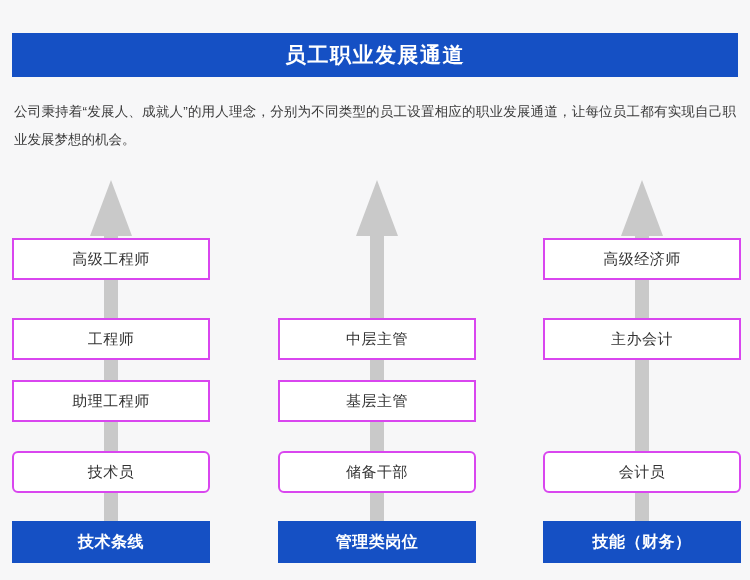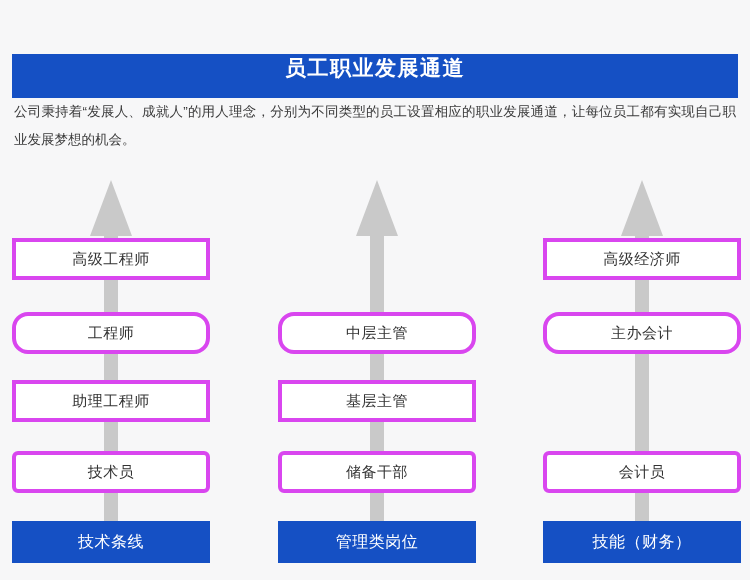--- a/index.html
+++ b/index.html
@@ -18,22 +18,22 @@
 
   
   .banner {
     position: absolute;
     left: 12px;
     top: 33px;
     width: 726px;
     height: 44px;
     background: #1550c4;
     display: flex;
+    align-items: center;
     justify-content: center;
-    margin-top: 21px;
   }
   .banner-title {
     color: #ffffff;
     font-size: 21px;
     font-weight: bold;
     letter-spacing: 1.5px;
   }
 
   
   .intro {
@@ -78,33 +78,33 @@
   .arrow svg { display: block; }
 
   
   .stage {
     position: absolute;
     left: 0;
     width: 198px;
     height: 42px;
     box-sizing: border-box;
     background: #ffffff;
-    border: 4px solid #d946ef;
+    border: 2px solid #d946ef;
     display: flex;
     align-items: center;
     justify-content: center;
     z-index: 2;
   }
   .stage-label {
     font-size: 15px;
     color: #333333;
     letter-spacing: 0.5px;
   }
   .stage-0 { top: 60px; }
-  .stage-1 { top: 134px; border-radius: 16px; }
+  .stage-1 { top: 140px; }
   .stage-2 { top: 202px; justify-content: center; }
   .stage-3 { top: 273px; border-radius: 6px; }
 
   
   .base {
     position: absolute;
     left: 0;
     top: 343px;
     width: 198px;
     height: 42px;
@@ -112,20 +112,21 @@
     background: #1550c4;
     display: flex;
     align-items: center;
     justify-content: center;
     z-index: 3;
   }
   .base-label {
     font-size: 16px;
     color: #ffffff;
     letter-spacing: 0.5px;
+    font-weight: bold;
   }
 </style>
 </head>
 <body>
 
 <div class="banner">
   <div class="banner-title">员工职业发展通道</div>
 </div>
 
 <div class="intro">公司秉持着“发展人、成就人”的用人理念，分别为不同类型的员工设置相应的职业发展通道，让每位员工都有实现自己职业发展梦想的机会。</div>

